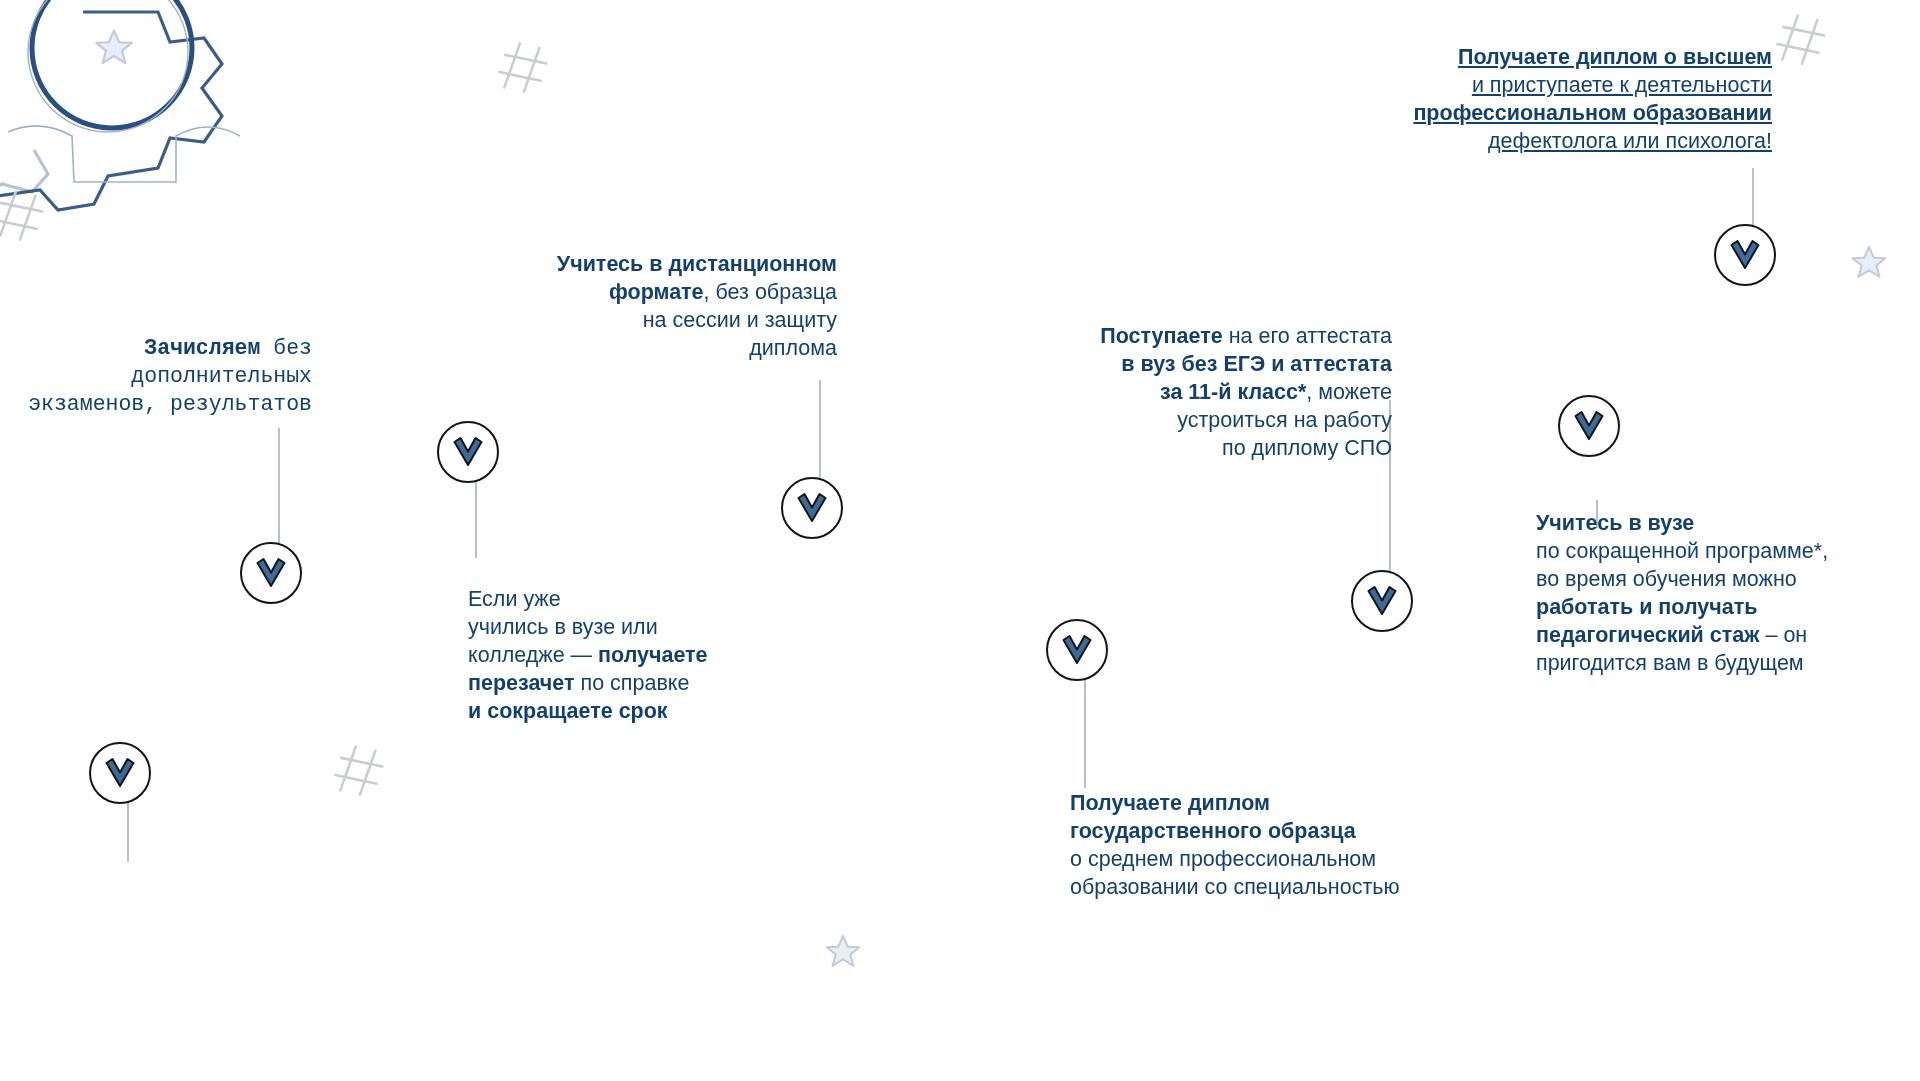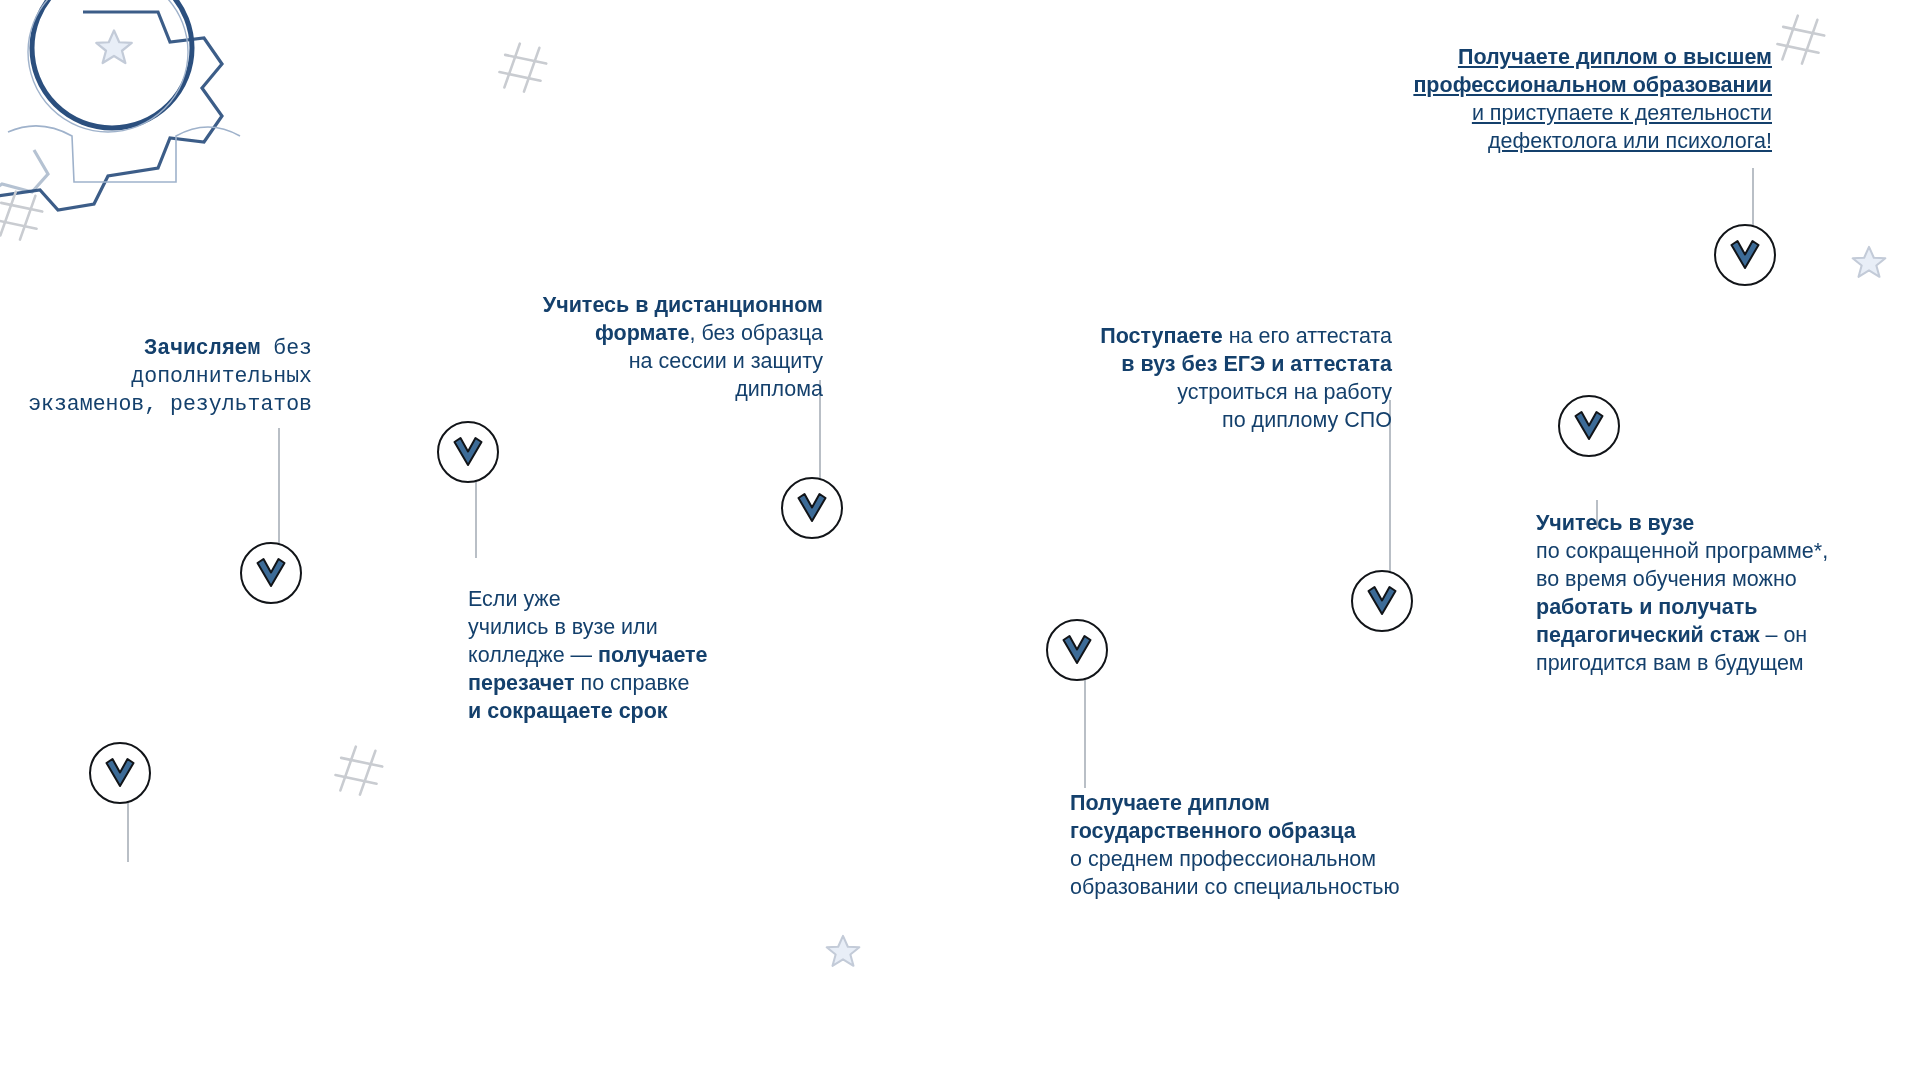--- a/index.html
+++ b/index.html
@@ -141,49 +141,50 @@
       <div><span>дополнительных</span></div>
       <div><span>экзаменов, результатов</span></div>
     </div>
   <div class="callout ta-left" style="left:468px;  top:558px; width:320px;margin-top:28px;">
       <div><span>Если уже</span></div>
       <div><span>учились в вузе или</span></div>
       <div><span>колледже — </span><b>получаете</b></div>
       <div><b>перезачет</b><span> по справке</span></div>
       <div><b>и сокращаете срок</b></div>
     </div>
-  <div class="callout ta-right" style="left:391px;  top:251px; width:432px;margin-top:41px;">
+  <div class="callout ta-right" style="left:405px;  top:251px; width:432px;">
       <div><b>Учитесь в дистанционном</b></div>
       <div><b>формате</b><span>, без образца</span></div>
       <div><span>на сессии и защиту</span></div>
       <div><span>диплома</span></div>
     </div>
   <div class="callout ta-left" style="left:1070px; top:790px; width:430px;">
       <div><b>Получаете диплом</b></div>
       <div><b>государственного образца</b></div>
       <div><span>о среднем профессиональном</span></div>
       <div><span>образовании со специальностью</span></div>
     </div>
   <div class="callout ta-right" style="left:880px;  top:323px; width:512px;">
       <div><b>Поступаете</b><span> на его аттестата</span></div>
       <div><b>в вуз без ЕГЭ и аттестата</b></div>
+      <div><b>за 11-й класс*</b><span>, можете</span></div>
       <div><span>устроиться на работу</span></div>
       <div><span>по диплому СПО</span></div>
     </div>
   <div class="callout ta-left" style="left:1536px; top:510px; width:392px;">
       <div><b>Учитесь в вузе</b></div>
       <div><span>по сокращенной программе*,</span></div>
       <div><span> во время обучения можно</span></div>
       <div><b>работать и получать</b></div>
       <div><b>педагогический стаж</b><span> – он</span></div>
       <div><span>пригодится вам в будущем</span></div>
     </div>
   <div class="callout ta-right" style="left:1240px; top:44px;  width:532px;text-decoration:underline;">
       <div><b>Получаете диплом о высшем</b></div>
+      <div><span>и приступаете к деятельности</span></div>
       <div><b>профессиональном образовании</b></div>
-      <div><span>и приступаете к деятельности</span></div>
       <div><span>дефектолога или психолога!</span></div>
     </div>
 
   
   
 
 </div>
 
 </body></html>

